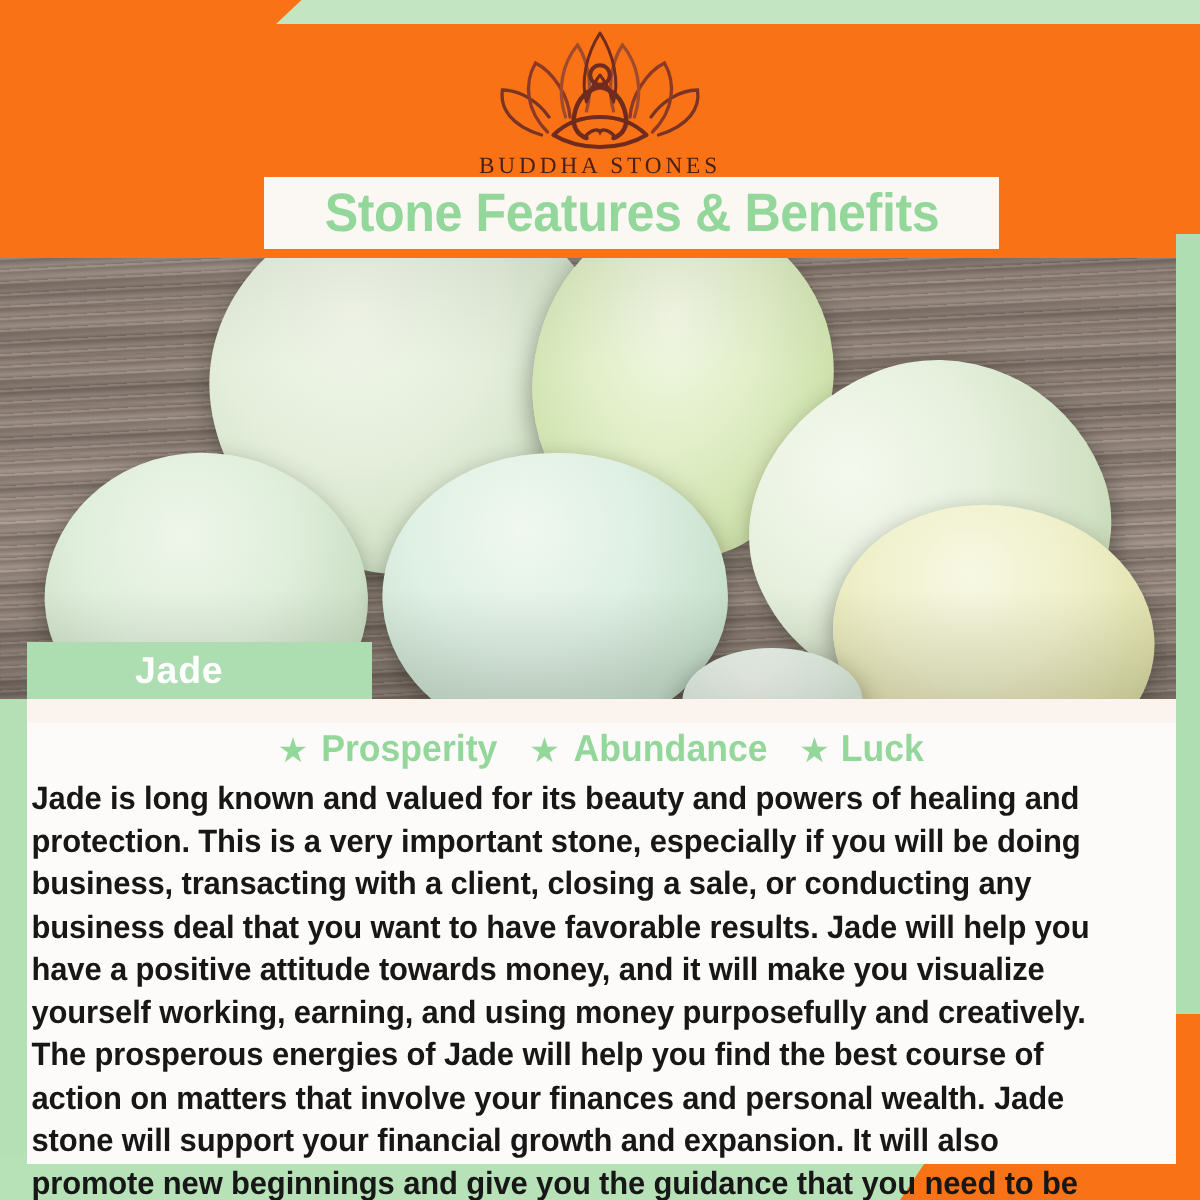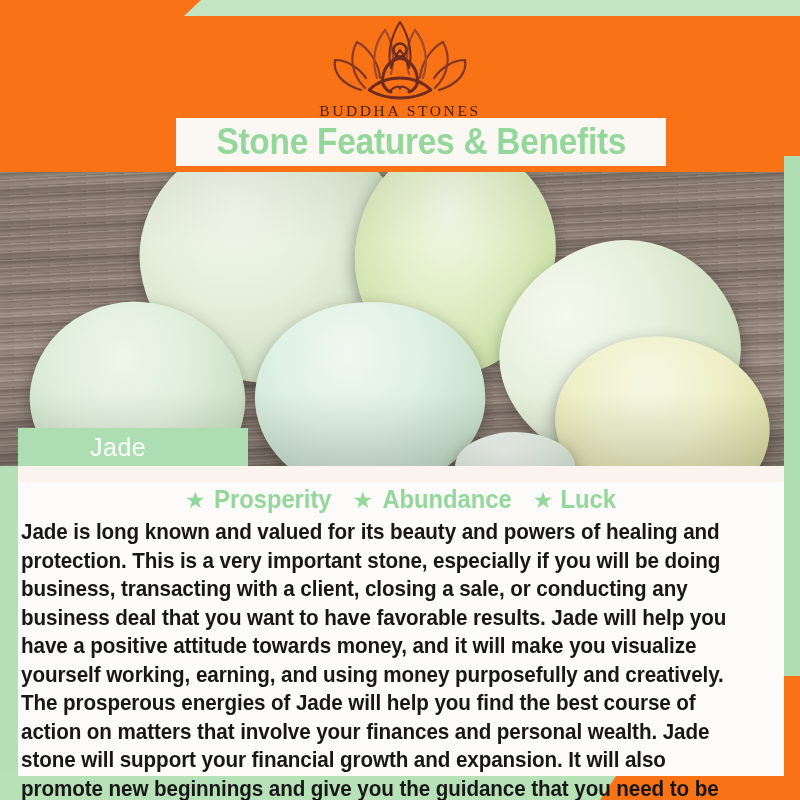--- a/index.html
+++ b/index.html
@@ -214,21 +214,21 @@
     height: 38px;
     background: #acdeb2;
     z-index: 5;
     display: flex;
     align-items: center;
   }
   .jade-text {
     margin-left: 72px;
     font-family: "Liberation Sans", sans-serif;
     font-size: 25px;
-    font-weight: normal;
+    font-weight: bold;
     color: #ffffff;
     letter-spacing: 0.5px;
   }
 
   
   .content {
     position: absolute;
     top: 466px;
     left: 18px;
     width: 766px;

